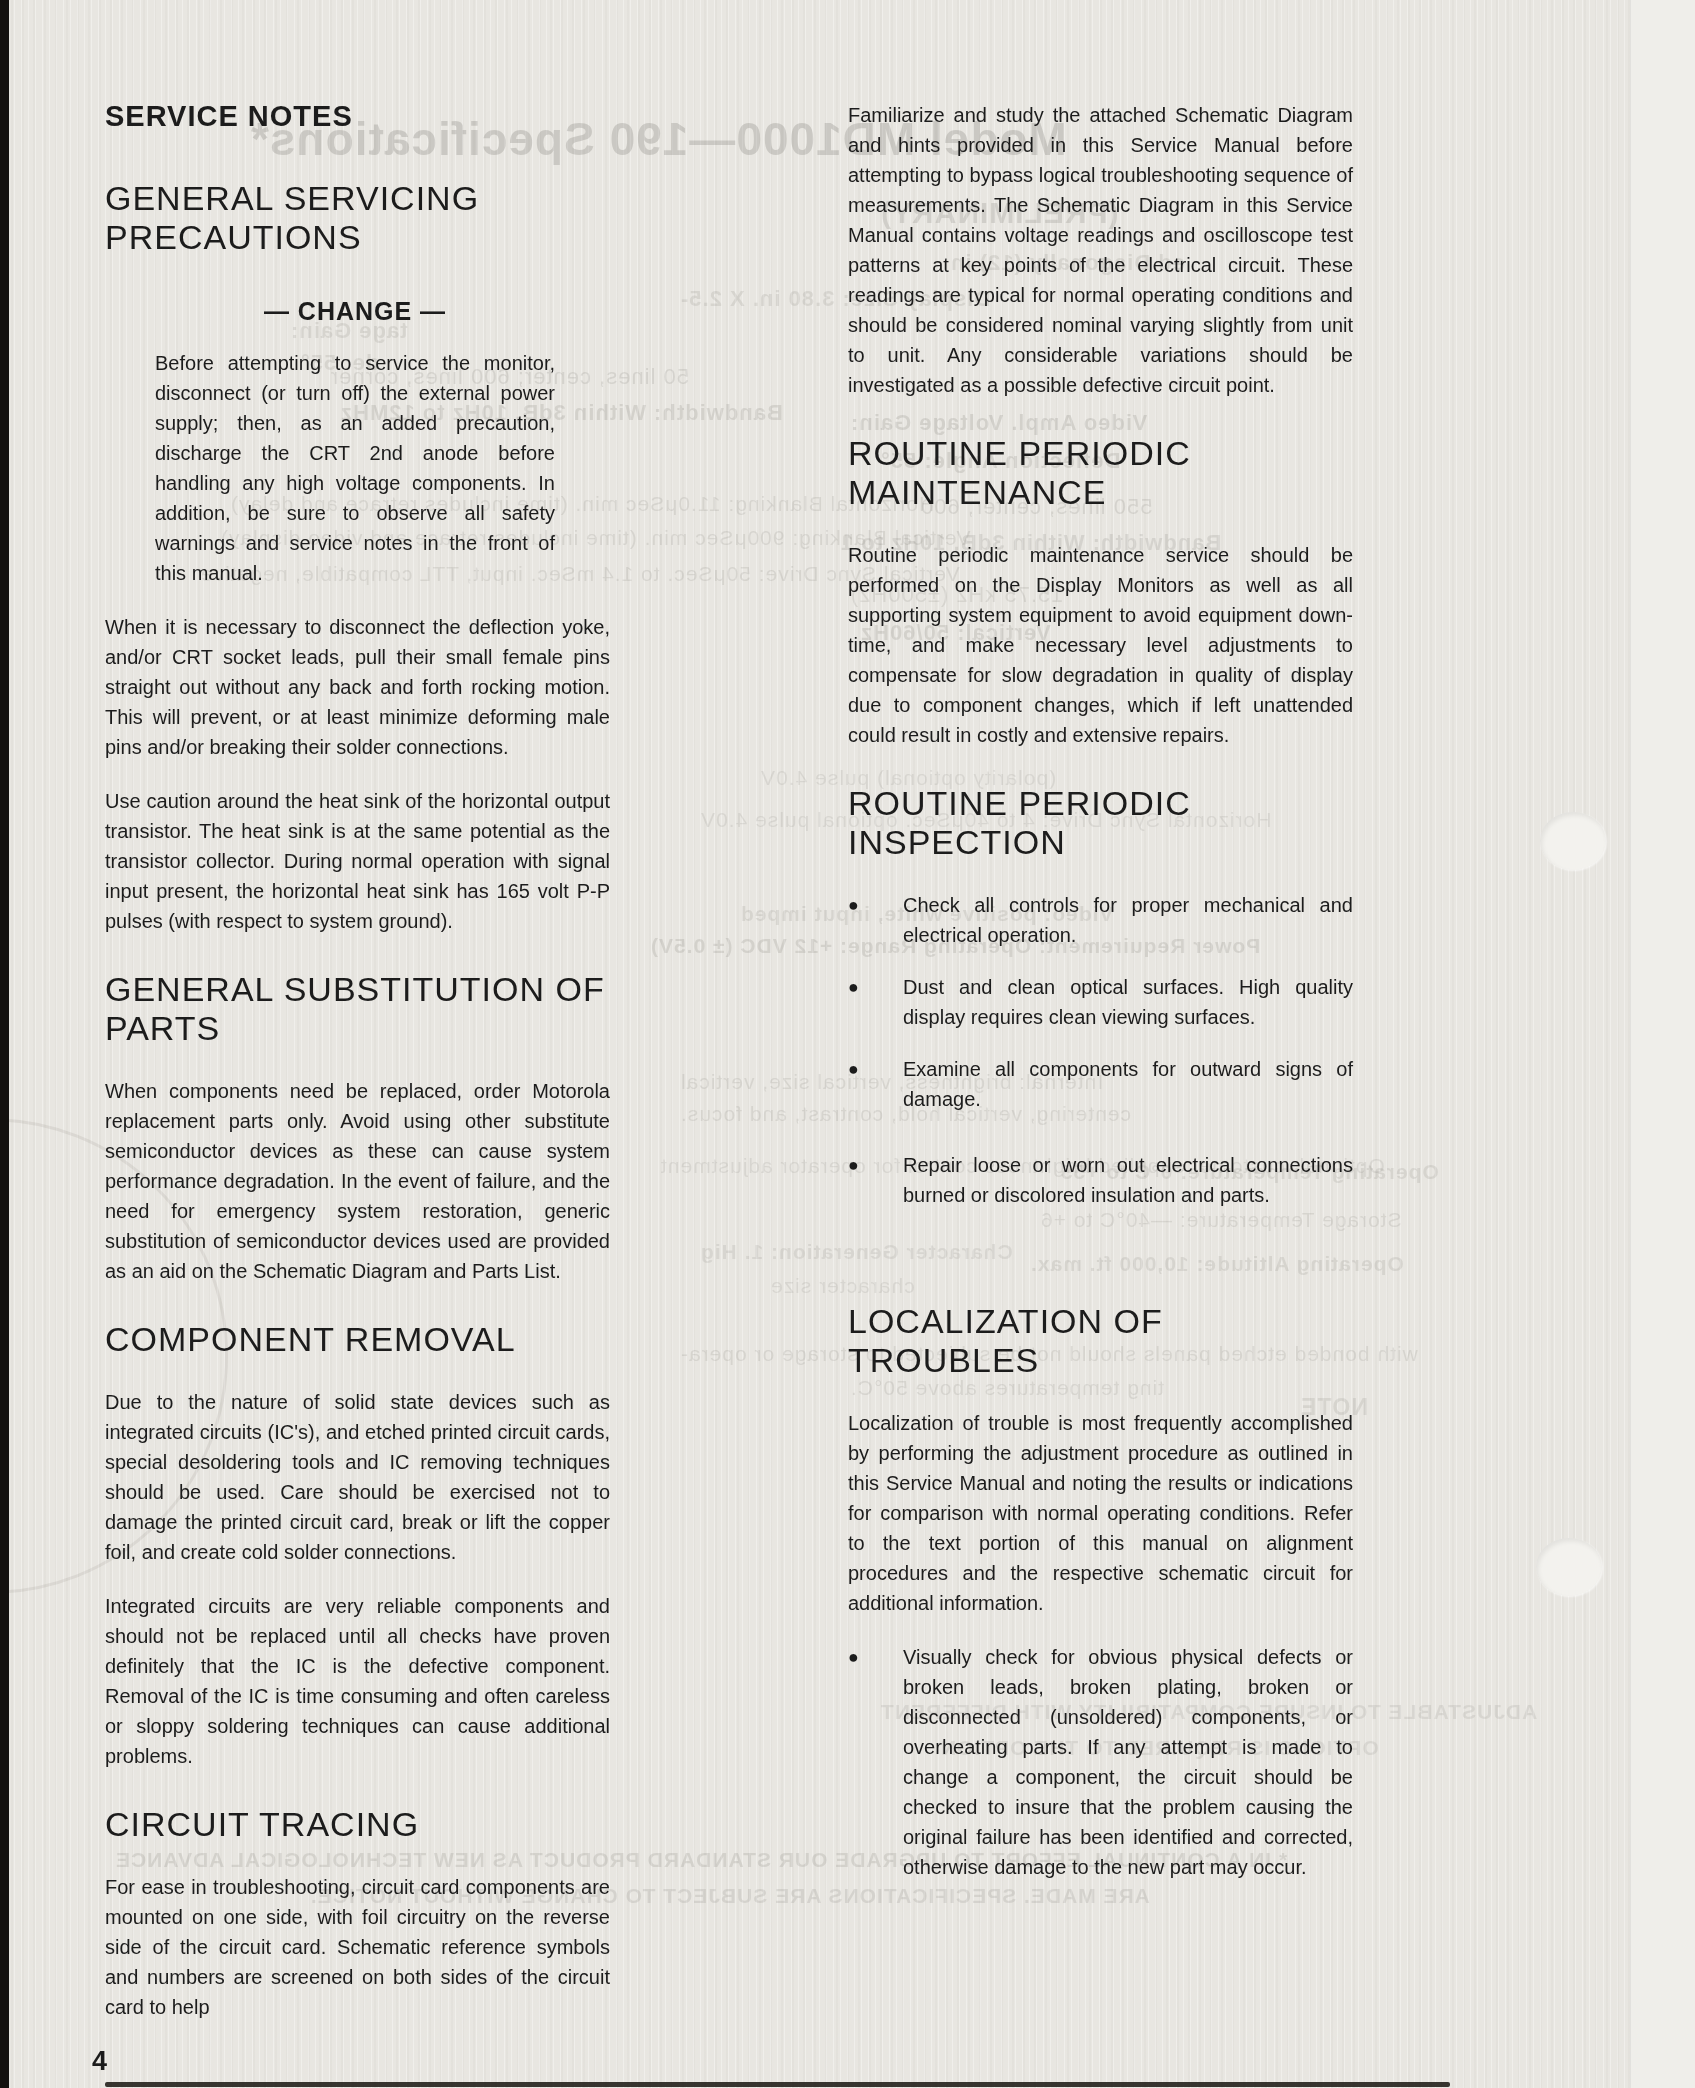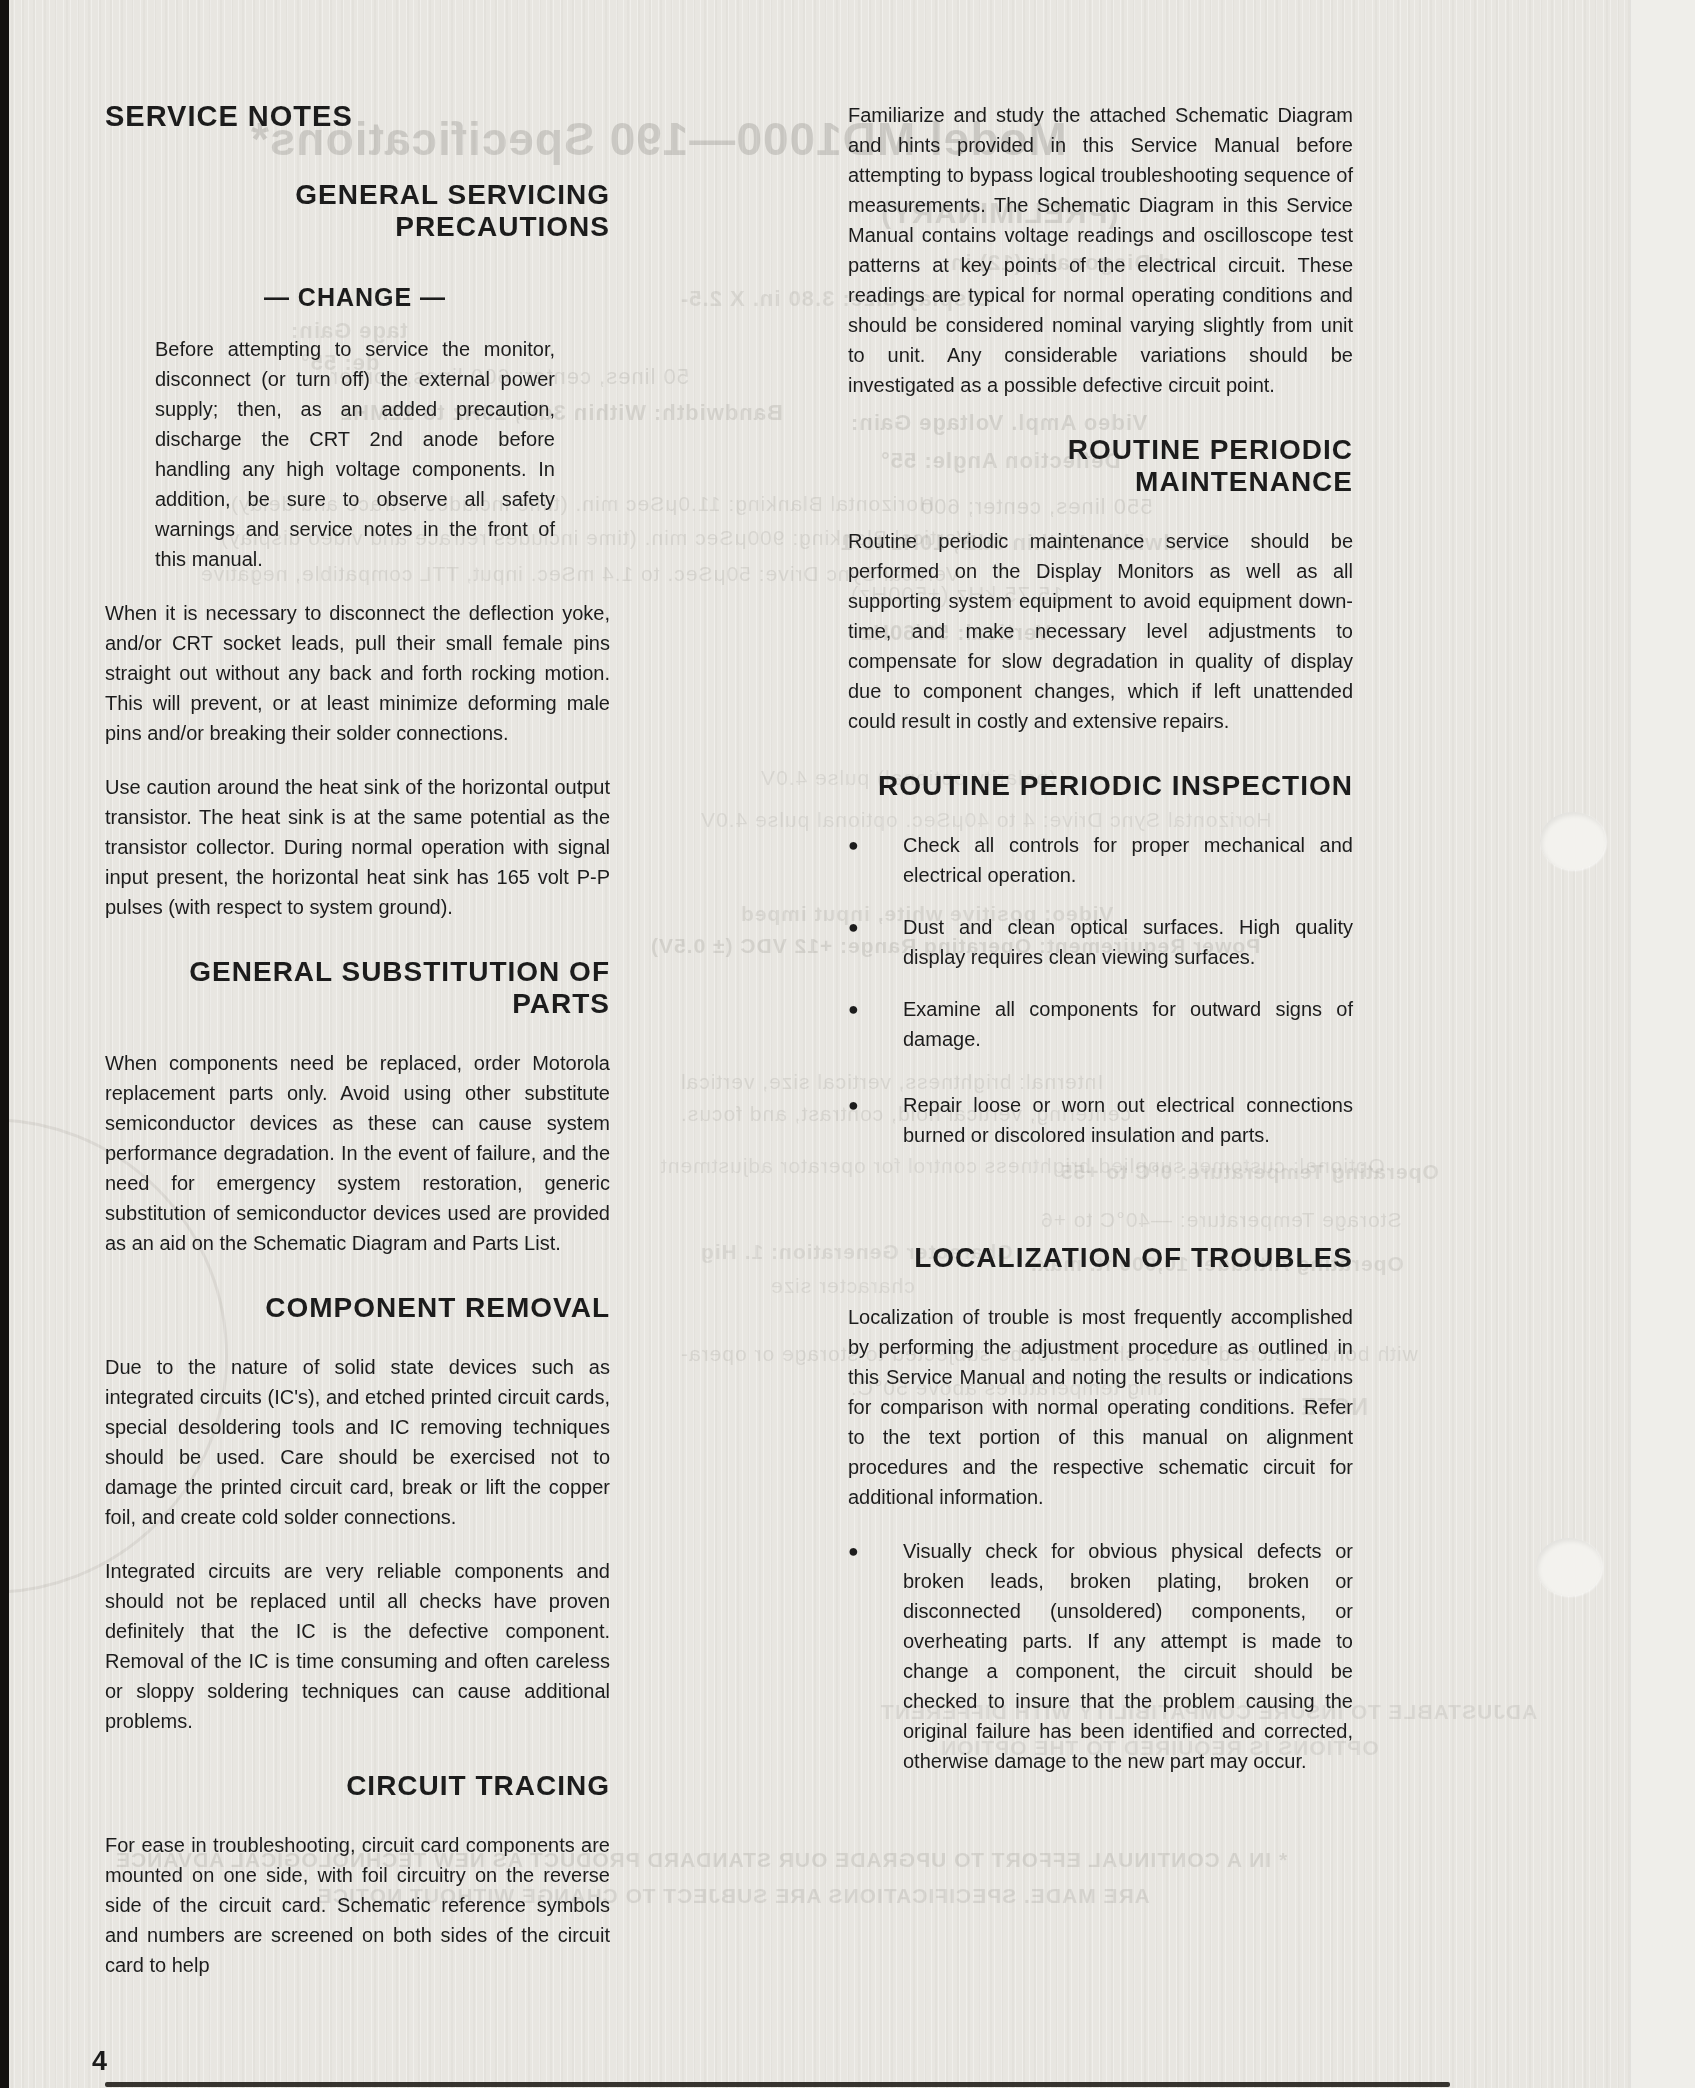--- a/index.html
+++ b/index.html
@@ -27,21 +27,21 @@
   .content{
     position:relative;z-index:2;
     display:flex;
     padding:100px 340px 0 105px;
     gap:0;
   }
   .col{width:505px;}
   .col-left{margin-right:238px;flex:none;}
   .col-right{flex:none;}
   .h1{font-size:29px;font-weight:700;letter-spacing:1px;margin:0 0 46px 0;}
-  .h2{font-size:28px;font-weight:700;letter-spacing:1px;margin:34px 0 28px 0;text-align:right;}
+  .h2{font-size:34px;font-weight:400;letter-spacing:1px;margin:34px 0 28px 0;}
   .h2.first{margin-top:0;}
   .h2.big-gap{margin-top:92px;}
   .para{font-size:20px;line-height:30px;text-align:justify;margin:0 0 24px 0;}
   .caution-head{font-size:25px;font-weight:700;text-align:center;letter-spacing:1px;margin:40px 55px 22px 50px;}
   .indent-para{margin-left:50px;margin-right:55px;}
   .bullet-item{display:flex;font-size:20px;line-height:30px;text-align:justify;margin:0 0 22px 0;}
   .bullet-item .dot{flex:none;width:30px;font-size:18px;line-height:30px;}
   .bullet-item .bt{flex:1;margin-left:25px;}
   .bullet-item.gap-before{margin-top:36px;}
   .page-number{position:absolute;left:92px;top:2046px;font-size:27px;font-weight:700;z-index:3;}

